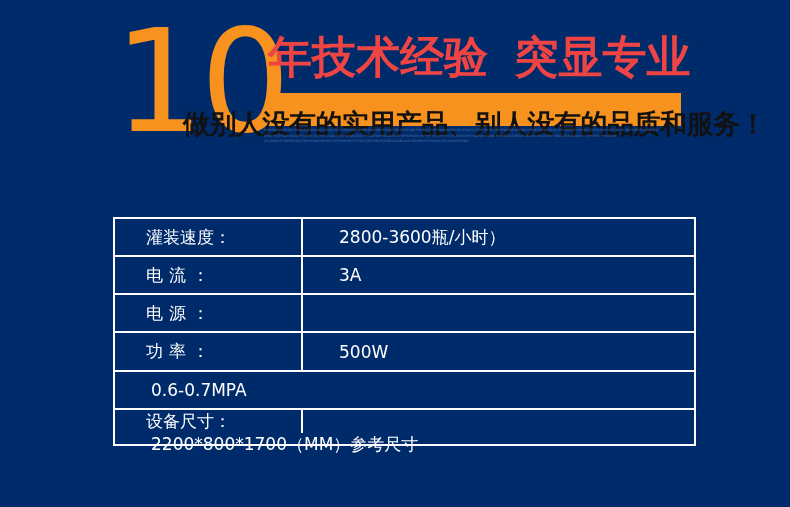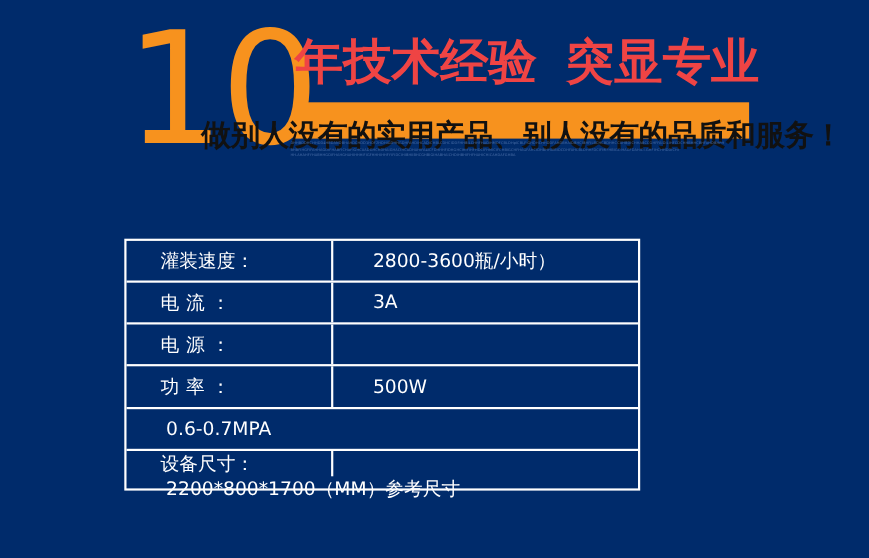--- a/index.html
+++ b/index.html
@@ -99,21 +99,21 @@
     max-height: 18px;
     user-select: none;
   }
   #microcopy .ml { display: block; white-space: nowrap; overflow: hidden; }
 
   
   #spec-table {
     position: absolute;
     left: 113px;
     top: 217px;
-    width: 469px;
+    width: 583px;
     height: 229px;
     border: 2px solid #ffffff;
     box-sizing: border-box;
   }
 
   .spec-row {
     display: flex;
     height: 38.17px;
     box-sizing: border-box;
     border-bottom: 2px solid #ffffff;

